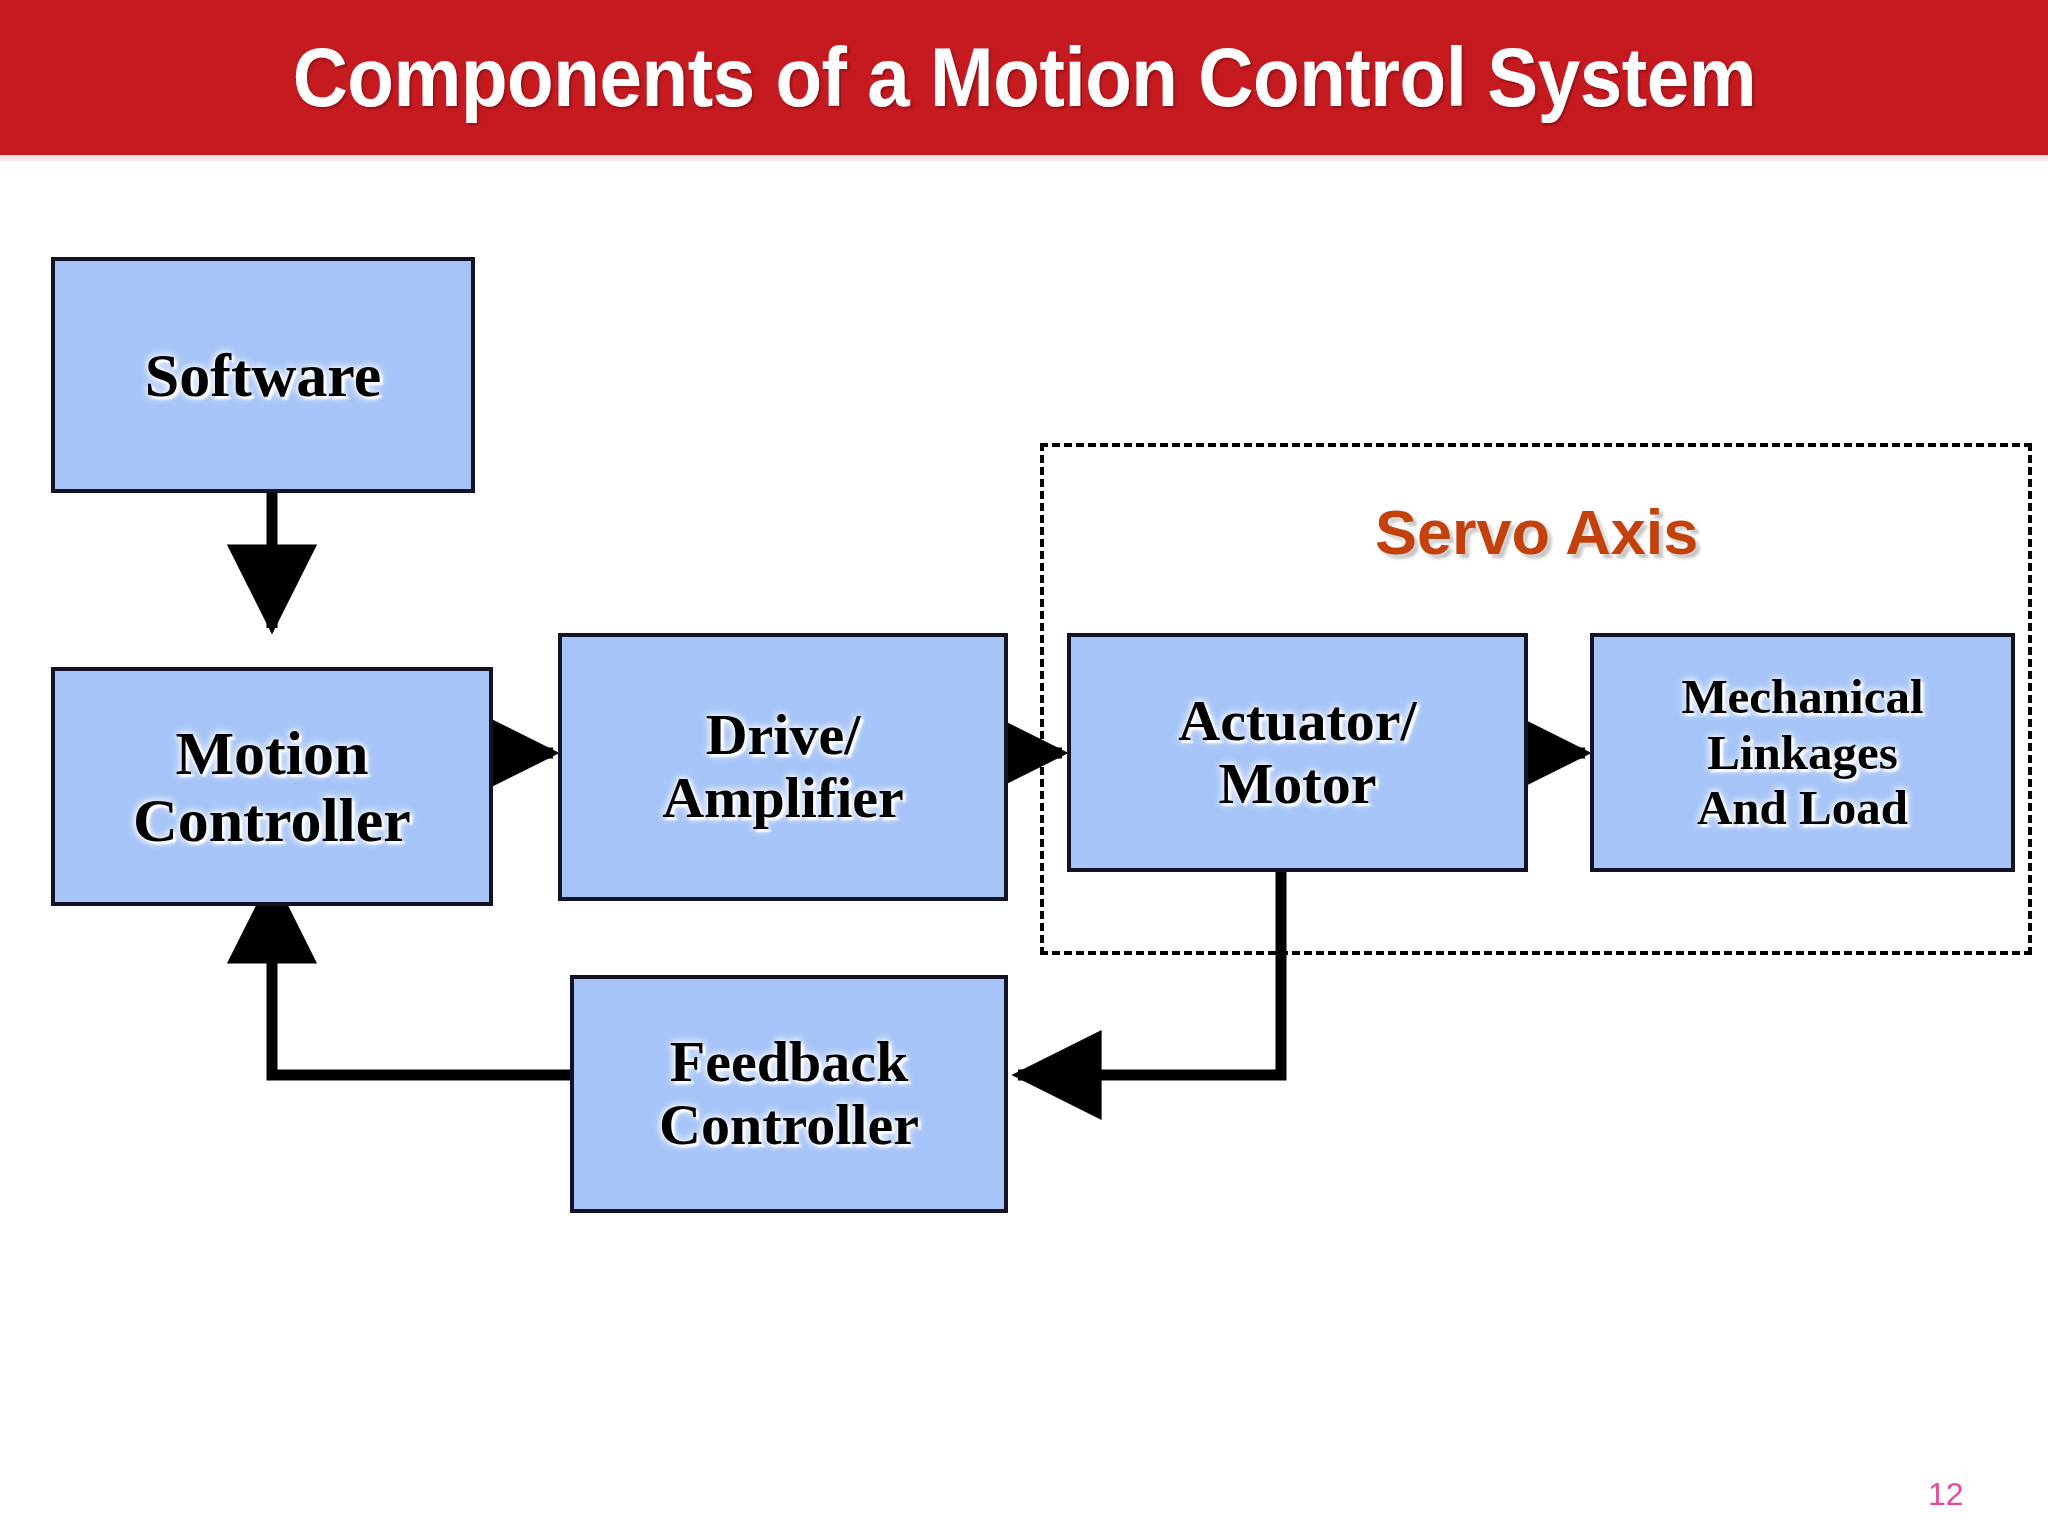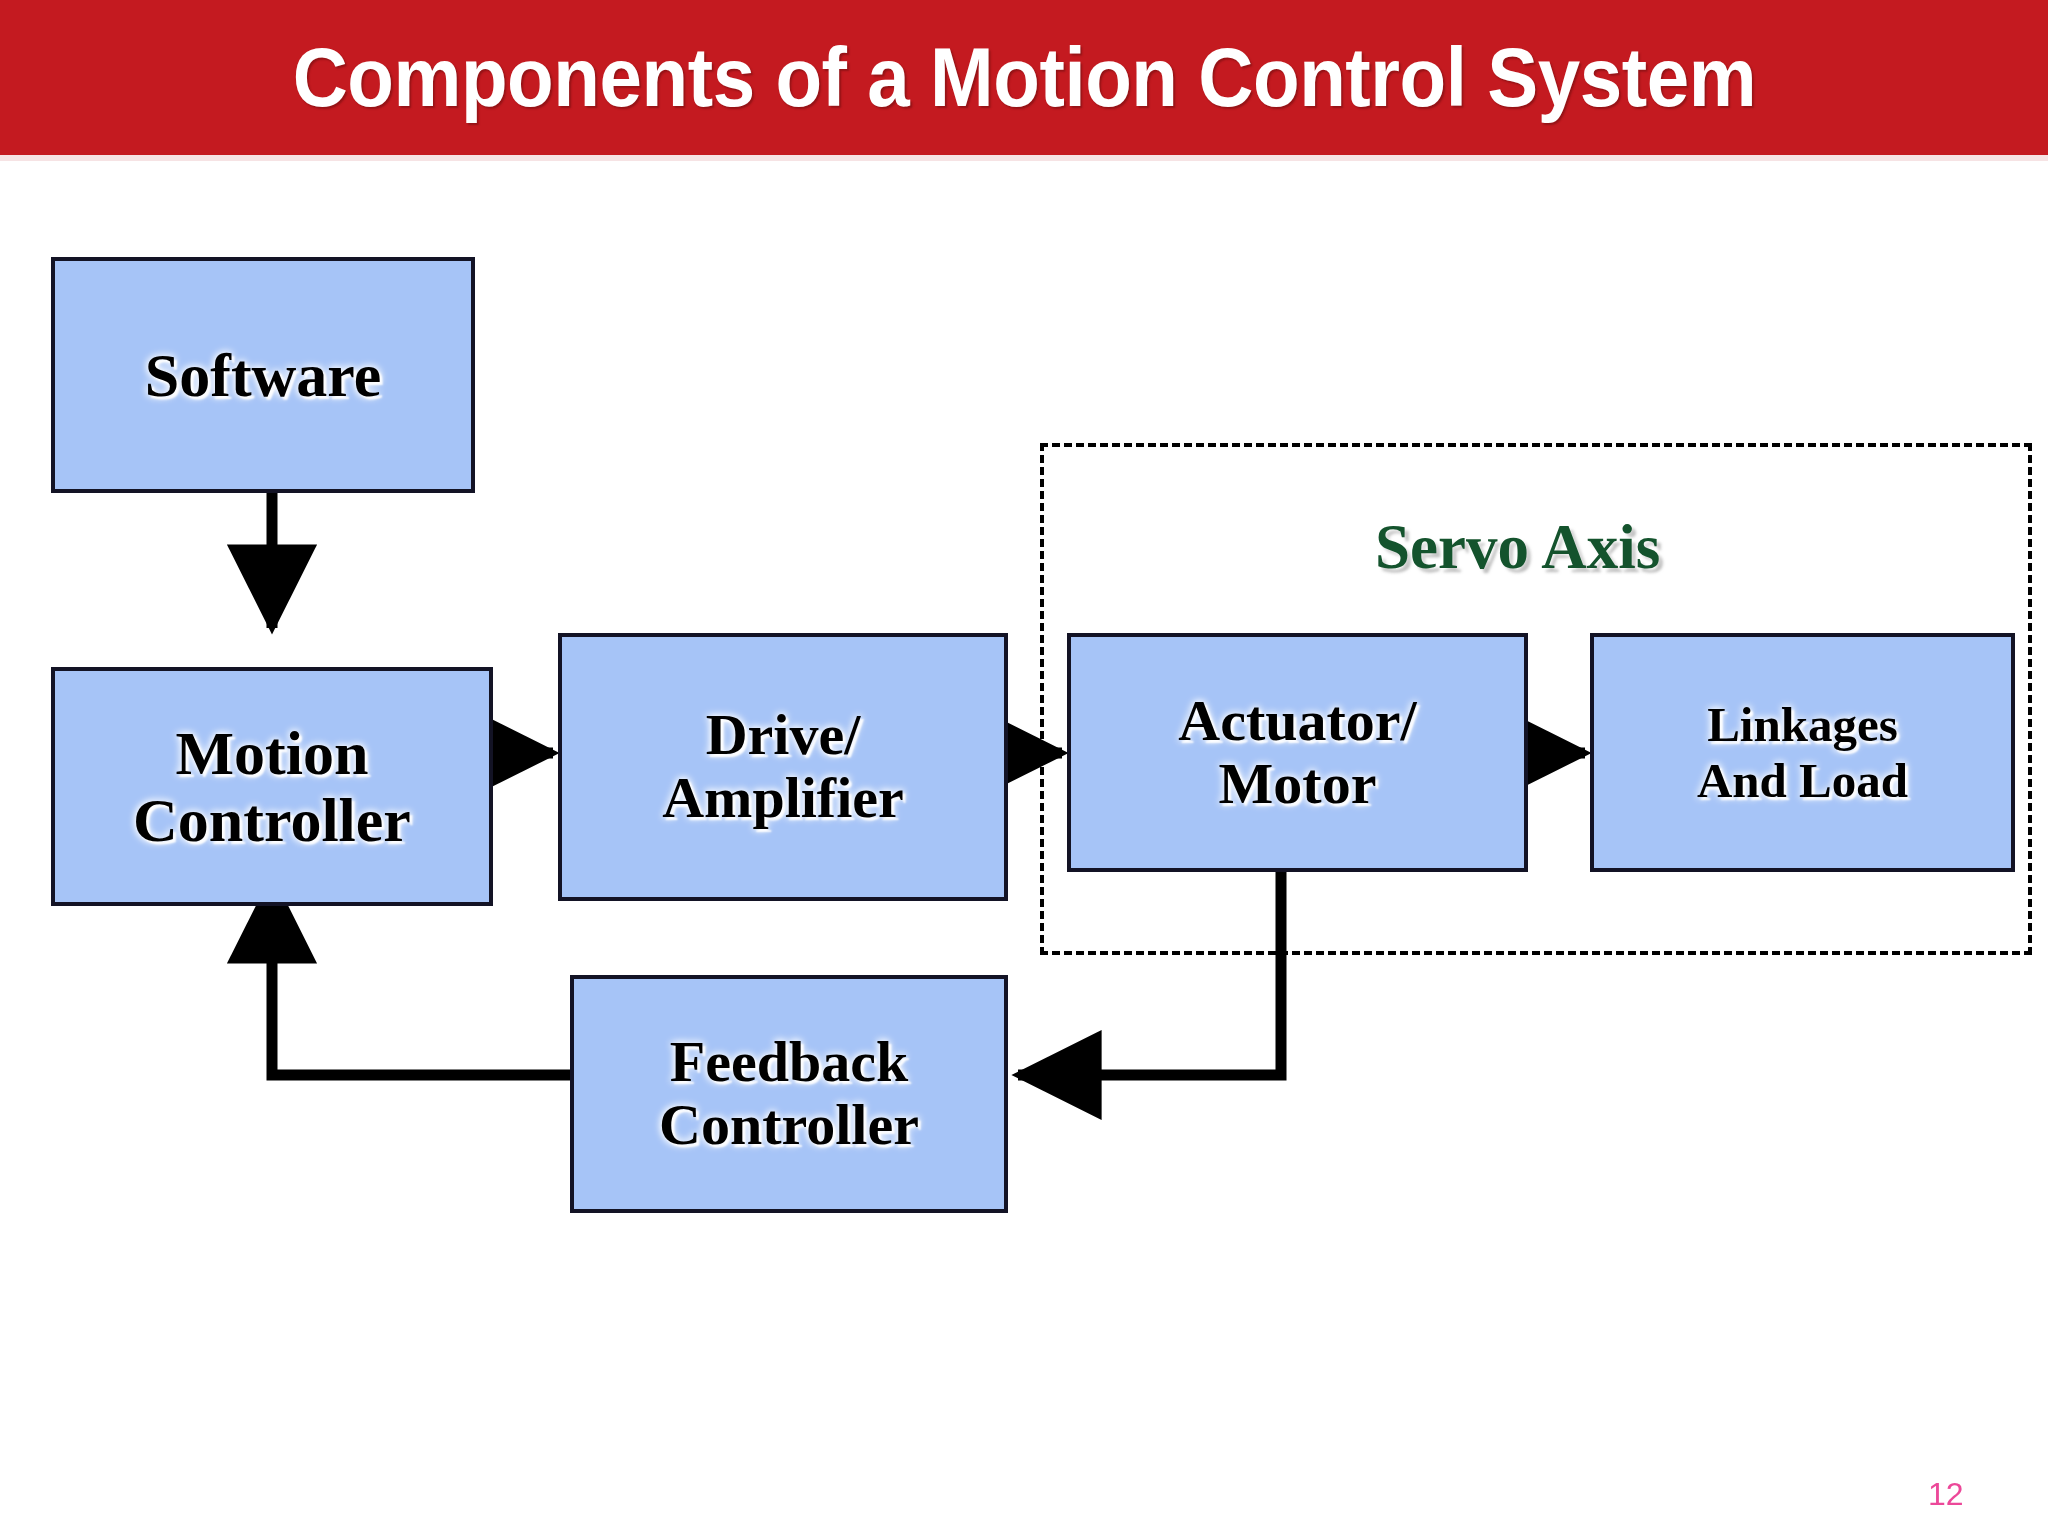--- a/index.html
+++ b/index.html
@@ -95,25 +95,25 @@
     top: 443px;
     width: 992px;
     height: 512px;
     border: 4px dashed #000000;
     box-sizing: border-box;
     z-index: 1;
   }
   .servo-label {
     position: absolute;
     left: 1375px;
-    top: 511px;
-    font-family: Liberation Serif, serif;
+    top: 496px;
+    font-family: Liberation Sans, sans-serif;
     font-weight: bold;
     font-size: 63px;
-    color: #14532d;
+    color: #c2410c;
     white-space: nowrap;
     text-shadow: 0 0 7px #ffffff, 4px 4px 3px rgba(160,160,160,0.75);
     z-index: 2;
   }
   .page-number {
     position: absolute;
     left: 1928px;
     top: 1476px;
     font-family: "Liberation Sans", sans-serif;
     font-size: 32px;
@@ -189,20 +189,21 @@
       <div class="line">Drive/</div>
       <div class="line">Amplifier</div>
     </div>
 
     <div class="node n-actuator" style="left:1067px; top:633px; width:461px; height:239px;">
       <div class="line">Actuator/</div>
       <div class="line">Motor</div>
     </div>
 
     <div class="node n-mech" style="left:1590px; top:633px; width:425px; height:239px;">
+      <div class="line">Mechanical</div>
       <div class="line">Linkages</div>
       <div class="line">And Load</div>
     </div>
 
     <div class="node n-feedback" style="left:570px; top:975px; width:438px; height:238px;">
       <div class="line">Feedback</div>
       <div class="line">Controller</div>
     </div>
 
   </div>

